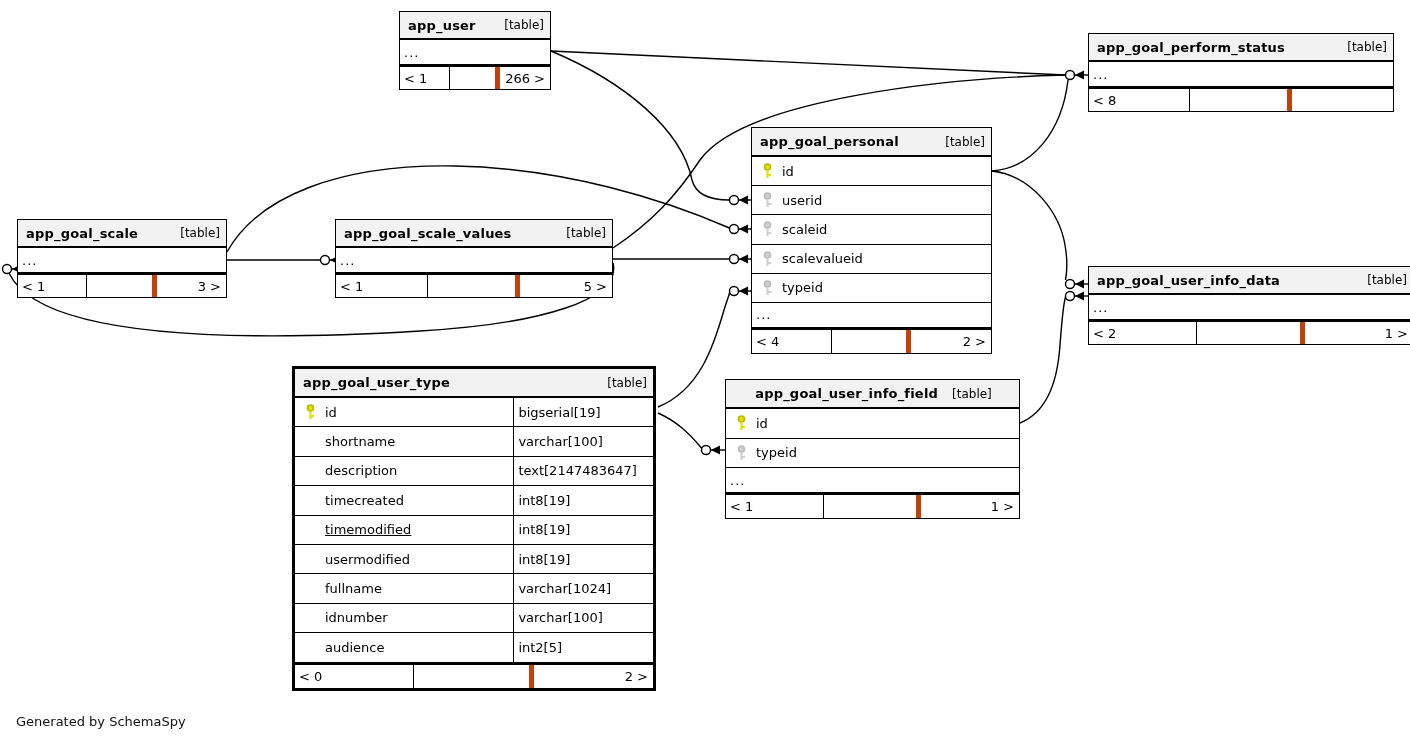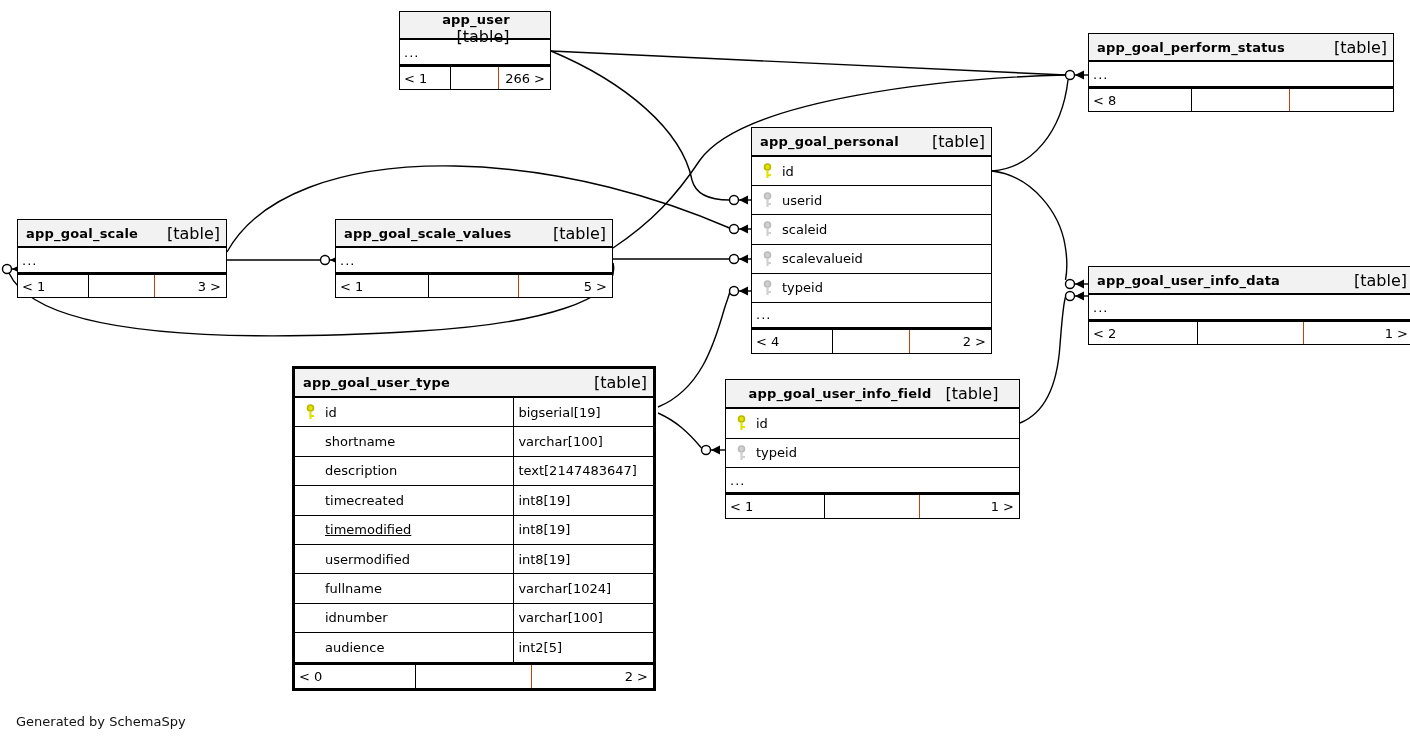--- a/index.html
+++ b/index.html
@@ -2,33 +2,33 @@
 <html><head>
 <meta charset="utf-8">
 <style>
   html,body{margin:0;padding:0;background:#ffffff;font-family:"DejaVu Sans",sans-serif;}
   #canvas{position:relative;width:1410px;height:743px;background:#fff;overflow:hidden;}
   #edges{position:absolute;left:0;top:0;z-index:1;}
   .db-table{position:absolute;z-index:2;background:#fff;border:1.5px solid #000;box-sizing:border-box;font-size:13px;color:#000;}
   .db-table.focus{border-width:3px;}
   .thead{display:flex;justify-content:space-between;align-items:center;background:#f2f2f2;border-bottom:2px solid #000;box-sizing:border-box;padding:0 6px 0 8px;}
   .tname{font-weight:bold;letter-spacing:0.2px;}
-  .ttag{font-size:16px;margin-left:14px;white-space:nowrap;}
+  .ttag{font-size:12px;margin-left:14px;white-space:nowrap;}
   .trow{position:relative;display:flex;align-items:center;border-bottom:1px solid #000;box-sizing:border-box;}
   .trow:last-of-type{border-bottom:none;}
   .cname{padding-left:30px;white-space:nowrap;}
   .trow.has-icon .cname{padding-left:30px;}
   .key-icon{position:absolute;left:10px;top:50%;transform:translateY(-50%);width:11px;height:17px;}
   .ctype{border-left:1px solid #000;align-self:stretch;display:flex;align-items:center;padding-left:4px;white-space:nowrap;box-sizing:border-box;}
   .ellipsis-row{padding-left:4px;letter-spacing:1px;}
   .tfoot{display:flex;border-top:2px solid #000;box-sizing:border-box;}
   .tfoot .fcell{flex:1;box-sizing:border-box;display:flex;align-items:center;white-space:nowrap;}
   .tfoot .fcell.c1{padding-left:4px;justify-content:flex-start;}
   .tfoot .fcell.c2{border-left:1px solid #000;}
-  .tfoot .fcell.c3{border-left:1px solid #c2410c;padding-right:5px;justify-content:flex-end;}
+  .tfoot .fcell.c3{border-left:5px solid #c2410c;padding-right:5px;justify-content:flex-end;}
   .note{position:absolute;left:16px;top:714px;font-size:13px;color:#111;z-index:2;}
   path.rel{fill:none;stroke:#000;stroke-width:1.4px;}
   .conn-circle{fill:#fff;stroke:#000;stroke-width:1.4px;}
   .conn-arrow{fill:#000;stroke:none;}
   .conn-line{stroke:#000;stroke-width:1.4px;}
 </style>
 </head>
 <body>
 
 <div id="canvas">
@@ -91,21 +91,21 @@
         <circle cx="1070" cy="296" r="4.5" class="conn-circle"></circle>
       </g>
       <g>
         <line x1="710.5" y1="450" x2="725" y2="450" class="conn-line"></line>
         <polygon points="711,450 720,445.5 720,454.5" class="conn-arrow"></polygon>
         <circle cx="706" cy="450" r="4.5" class="conn-circle"></circle>
       </g>
     </svg>
   <div class="note">Generated by SchemaSpy</div>
 <div class="db-table" style="left: 399px; top: 11px; width: 152px;">
-      <div class="thead" style="height: 28px; flex-direction: column;">
+      <div class="thead" style="height: 28px;">
         <span class="tname">app_user</span>
         <span class="ttag">[table]</span>
       </div>
       <div class="trow" style="height: 25px;">
         <span class="ellipsis-row">...</span>
       </div>
       <div class="tfoot" style="height: 24px;">
         <span class="fcell c1">&lt; 1</span>
         <span class="fcell c2"></span>
         <span class="fcell c3">266 &gt;</span>

